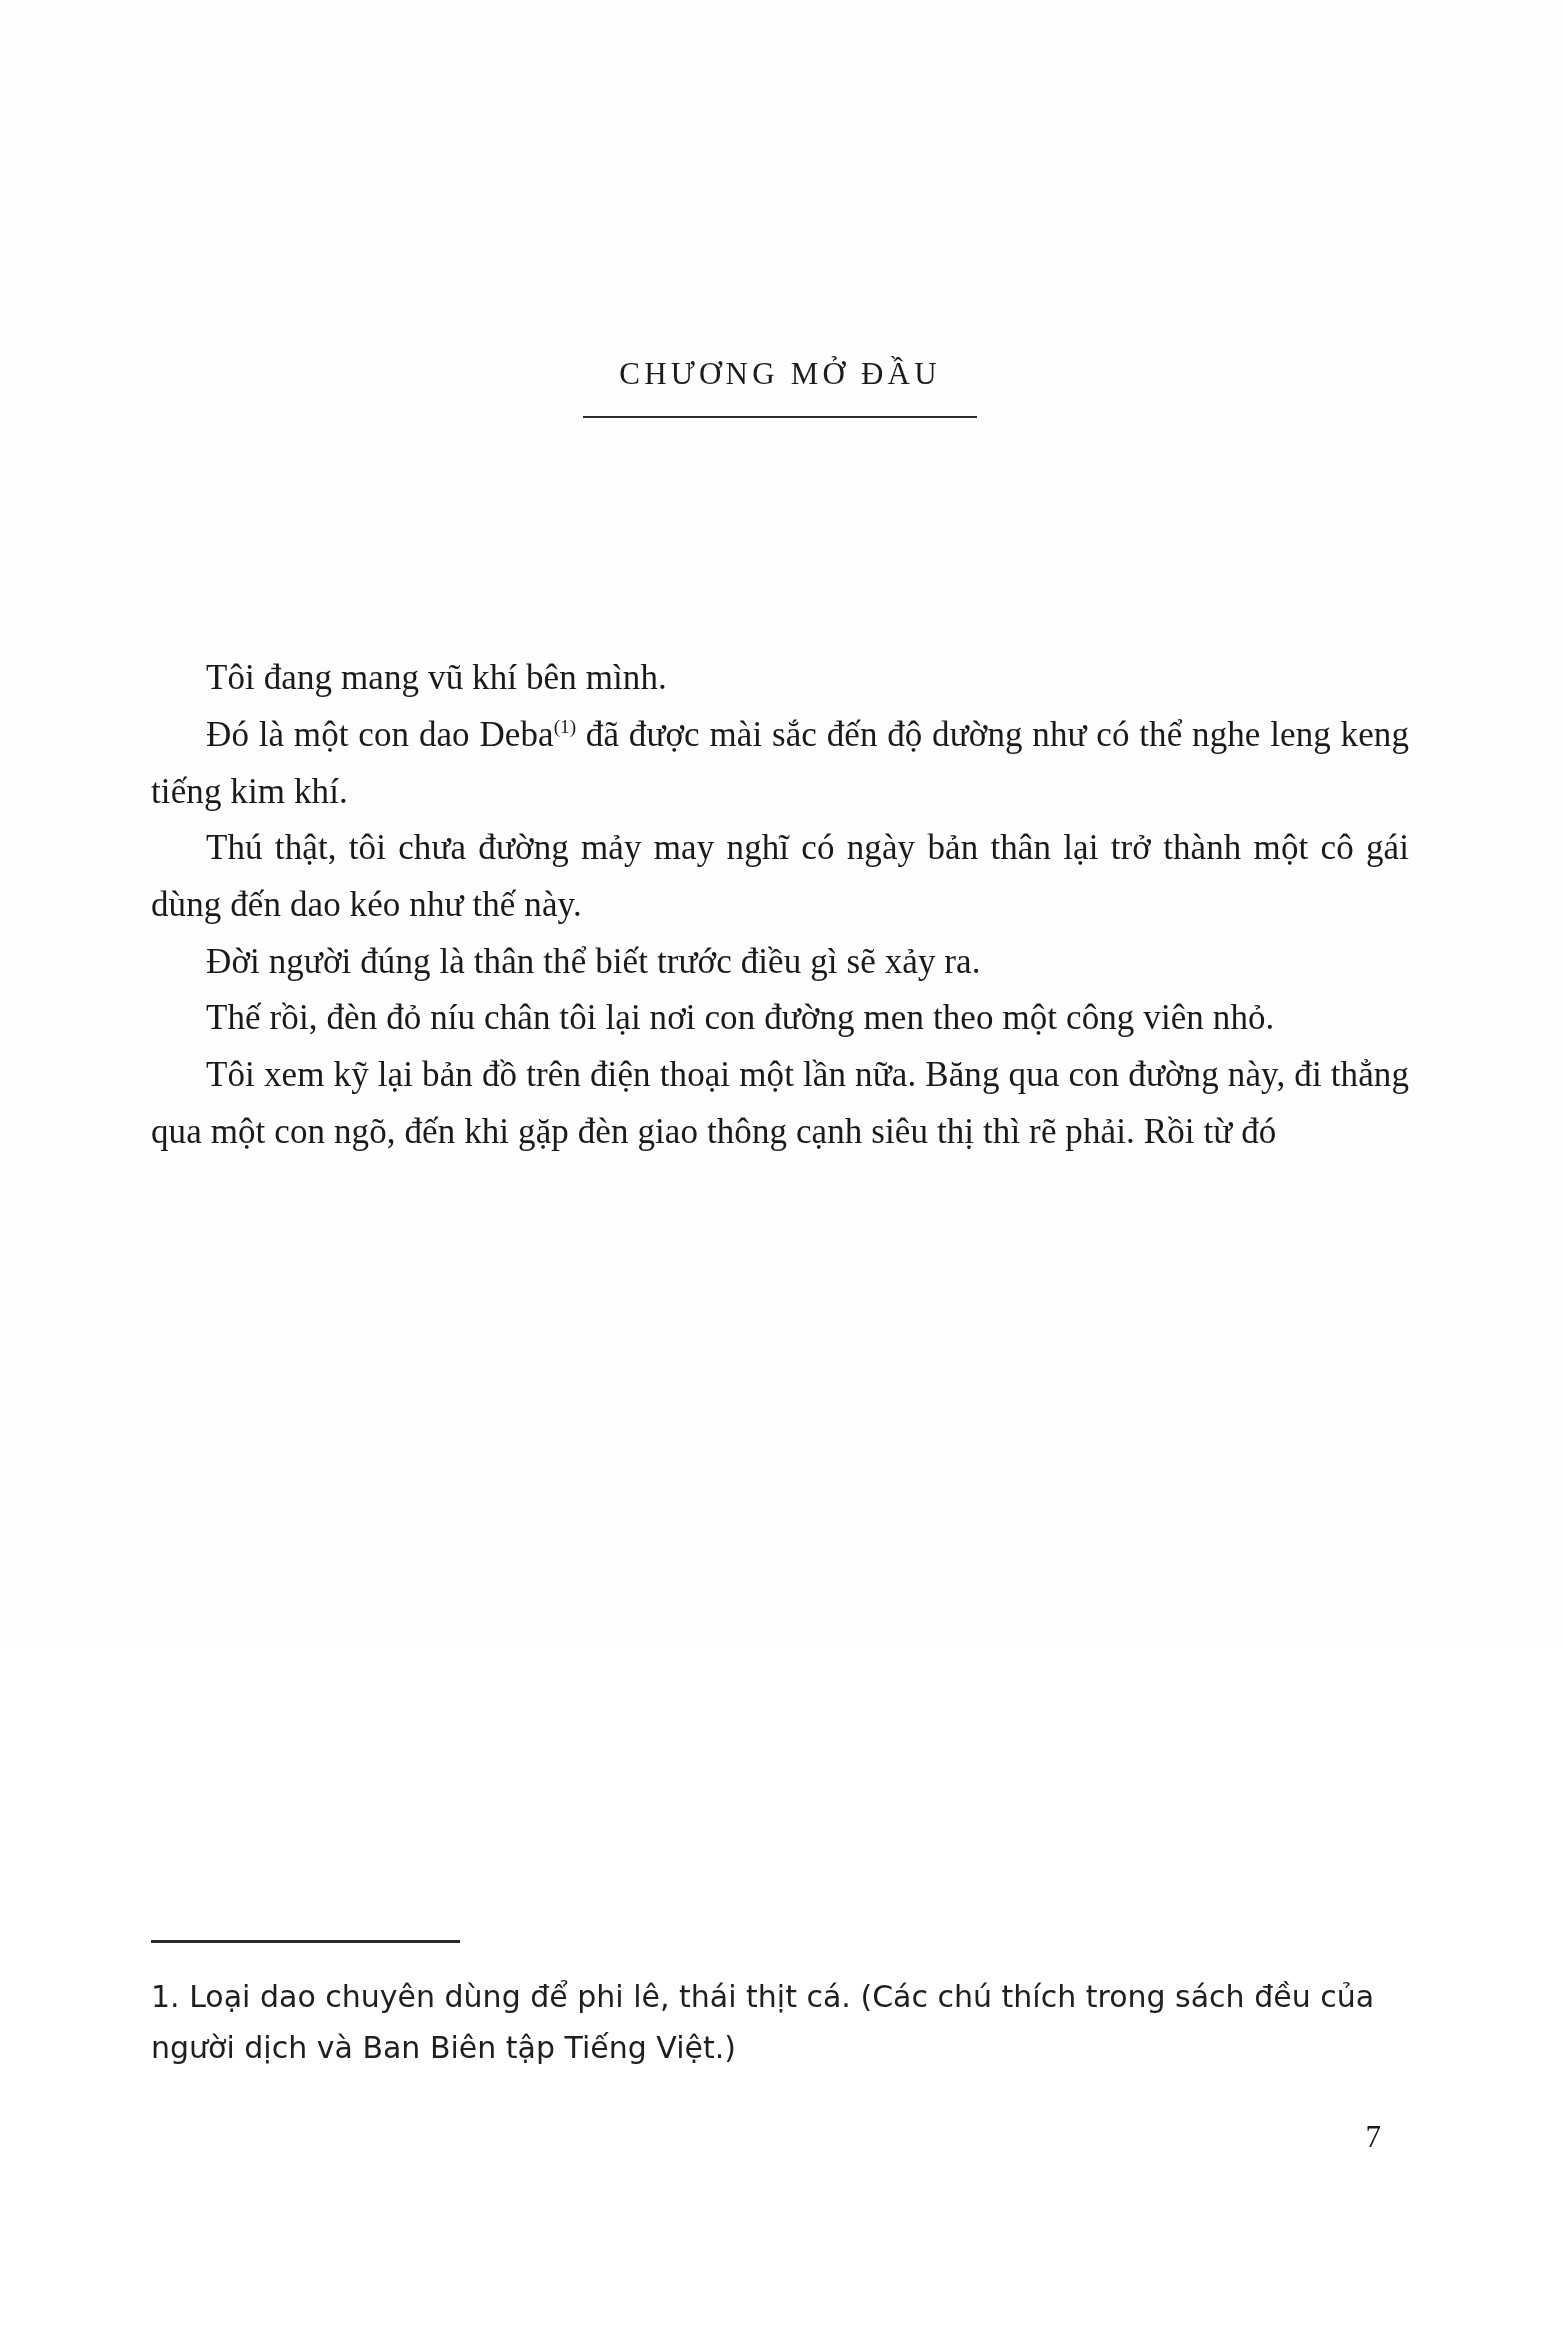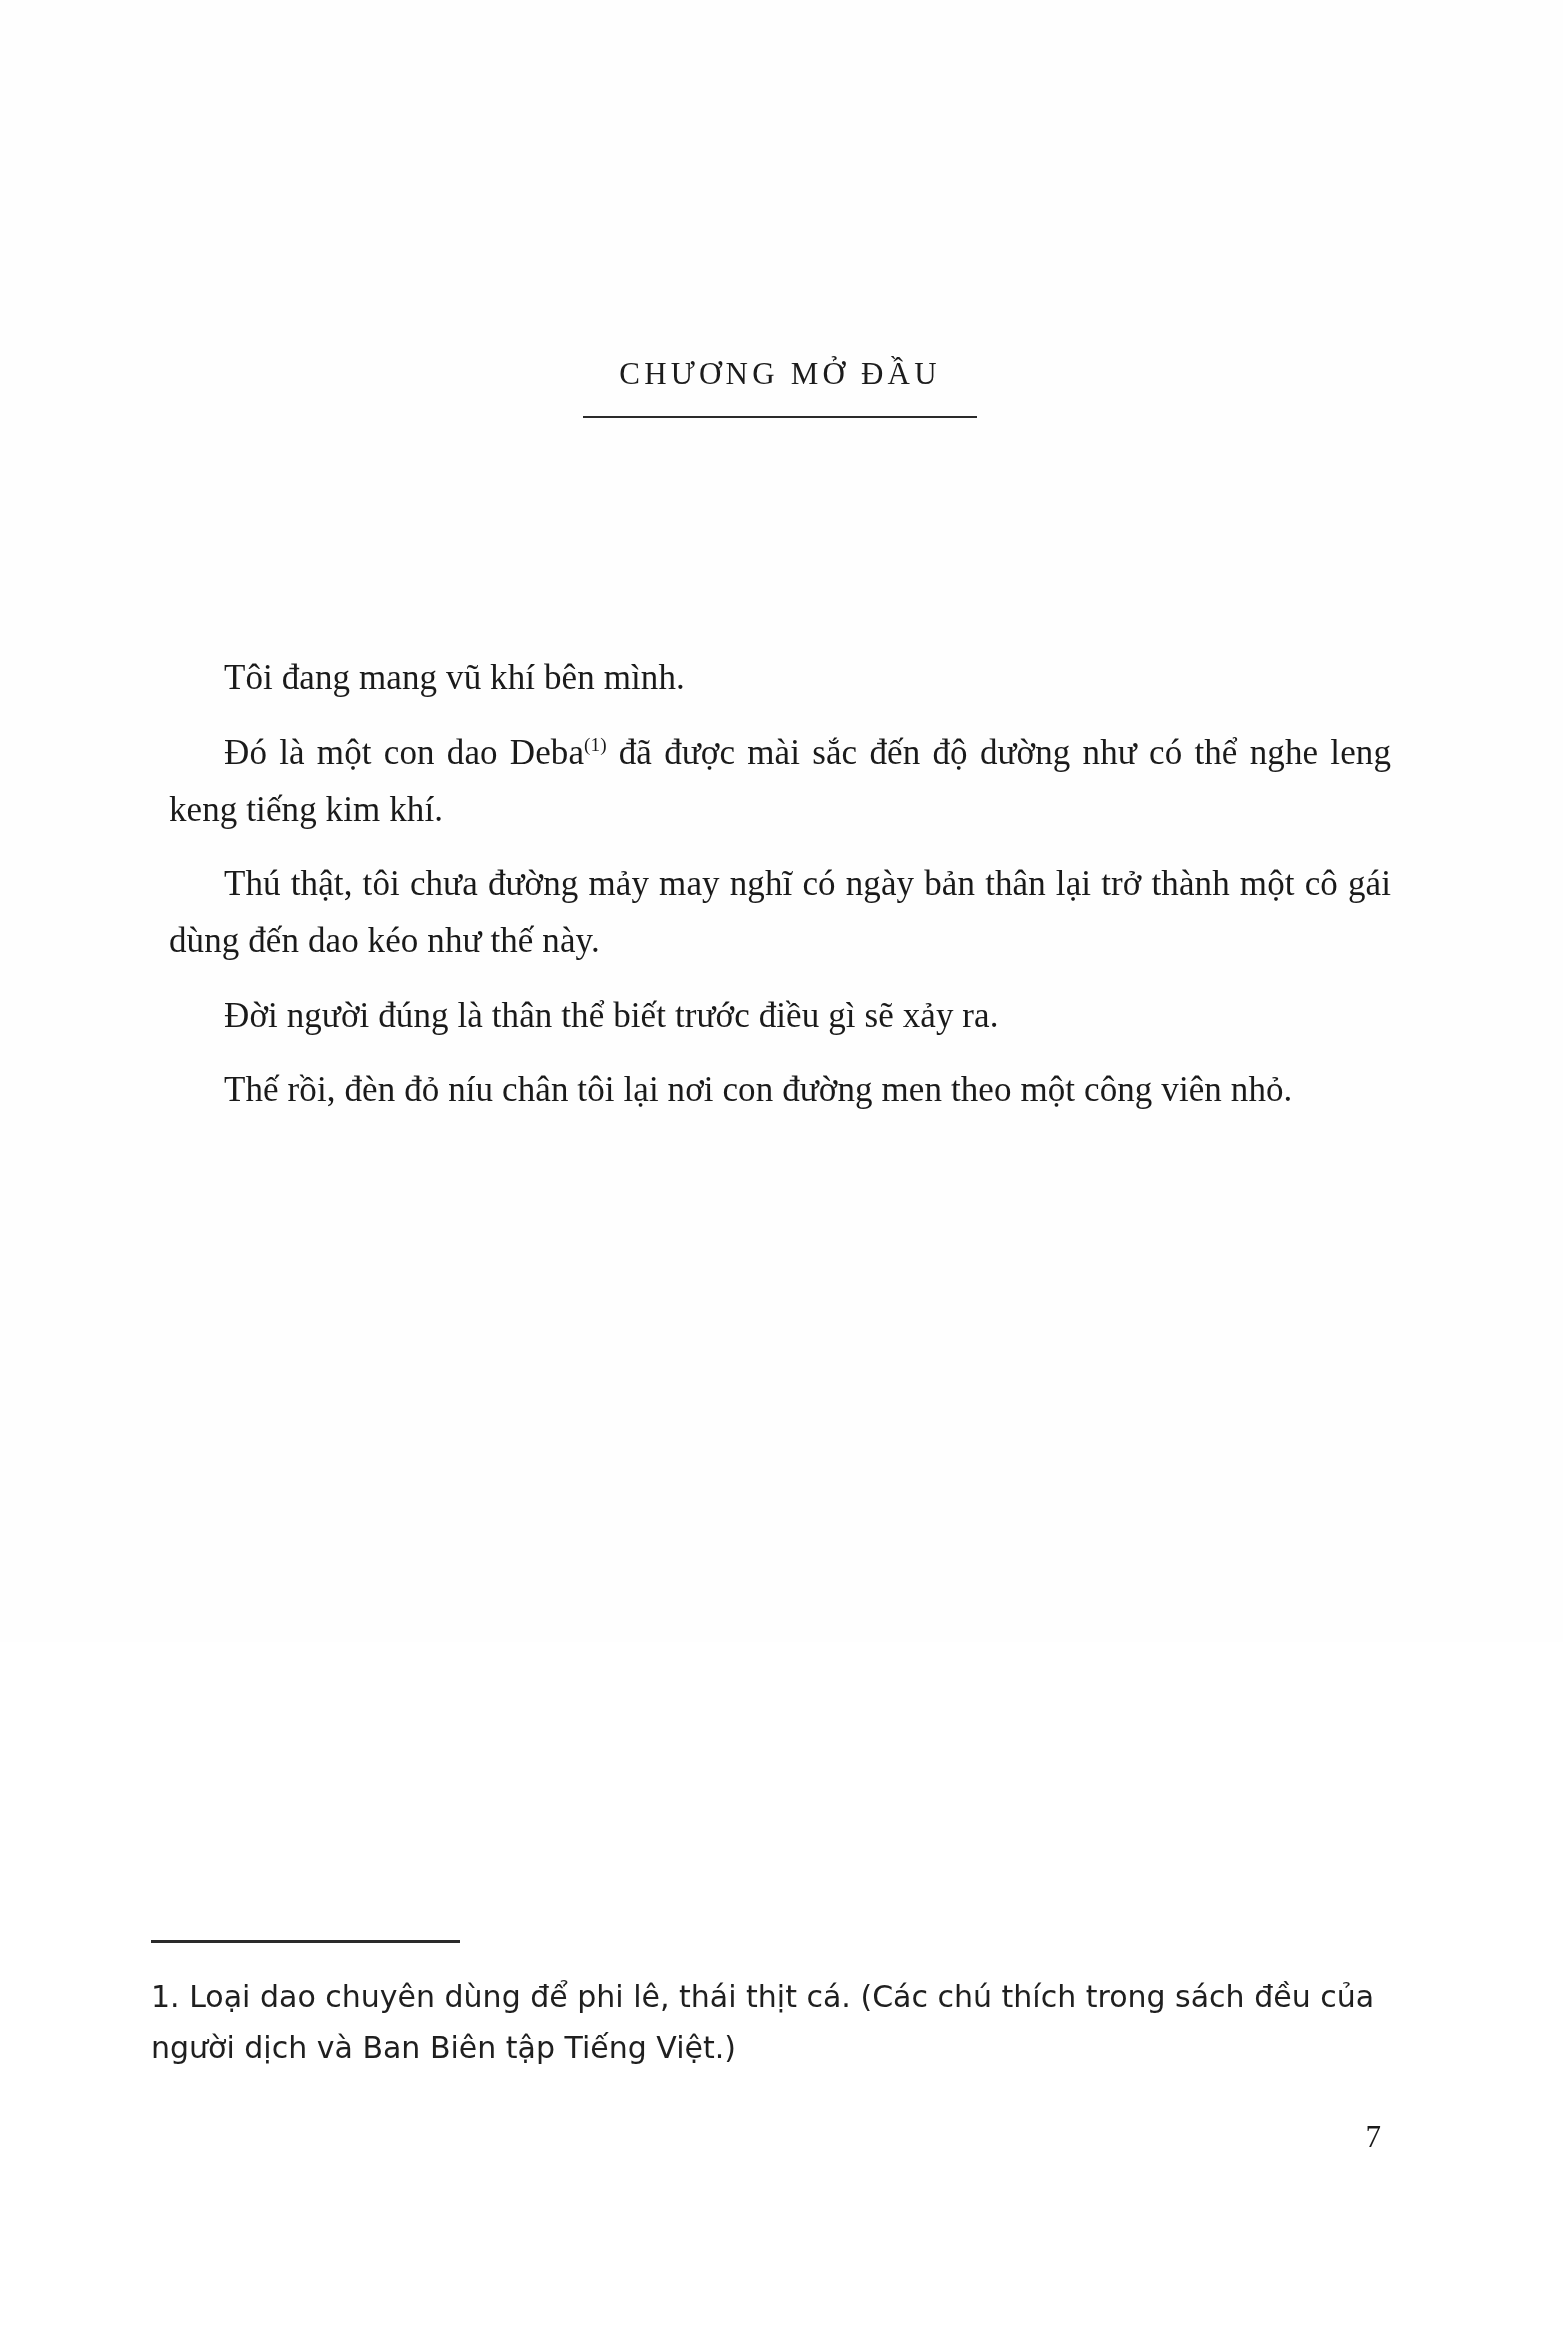--- a/index.html
+++ b/index.html
@@ -49,21 +49,21 @@
   }
   .body-text {
     margin-top: 232px;
     font-size: 35px;
     line-height: 1.62;
     text-align: justify;
     color: #1a1a1a;
     letter-spacing: 0.1px;
   }
   .body-text p {
-    margin: 18px;
+    margin: 0;
     text-indent: 55px;
   }
   sup.fn {
     font-size: 0.55em;
     vertical-align: super;
     letter-spacing: 0;
   }
   .footnote-area {
     position: absolute;
     left: 0;
@@ -102,20 +102,21 @@
       <div class="chapter-title">CHƯƠNG MỞ ĐẦU</div>
       <div class="chapter-rule"></div>
     </div>
 
     <div class="body-text">
       <p><span>Tôi đang mang vũ khí bên mình.</span></p>
       <p><span>Đó là một con dao Deba</span><sup class="fn">(1)</sup><span> đã được mài sắc đến độ dường như có thể nghe leng keng tiếng kim khí.</span></p>
       <p>Thú thật, tôi chưa đường mảy may nghĩ có ngày bản thân lại trở thành một cô gái dùng đến dao kéo như thế này.</p>
       <p>Đời người đúng là thân thể biết trước điều gì sẽ xảy ra.</p>
       <p>Thế rồi, đèn đỏ níu chân tôi lại nơi con đường men theo một công viên nhỏ.</p>
+      <p>Tôi xem kỹ lại bản đồ trên điện thoại một lần nữa. Băng qua con đường này, đi thẳng qua một con ngõ, đến khi gặp đèn giao thông cạnh siêu thị thì rẽ phải. Rồi từ đó</p>
     </div>
 
     <div class="footnote-area">
       <div class="footnote-rule"></div>
       <div class="footnote-text">1. Loại dao chuyên dùng để phi lê, thái thịt cá. (Các chú thích trong sách đều của người dịch và Ban Biên tập Tiếng Việt.)</div>
     </div>
 
     <div class="page-number">7</div>
 
   </div>

